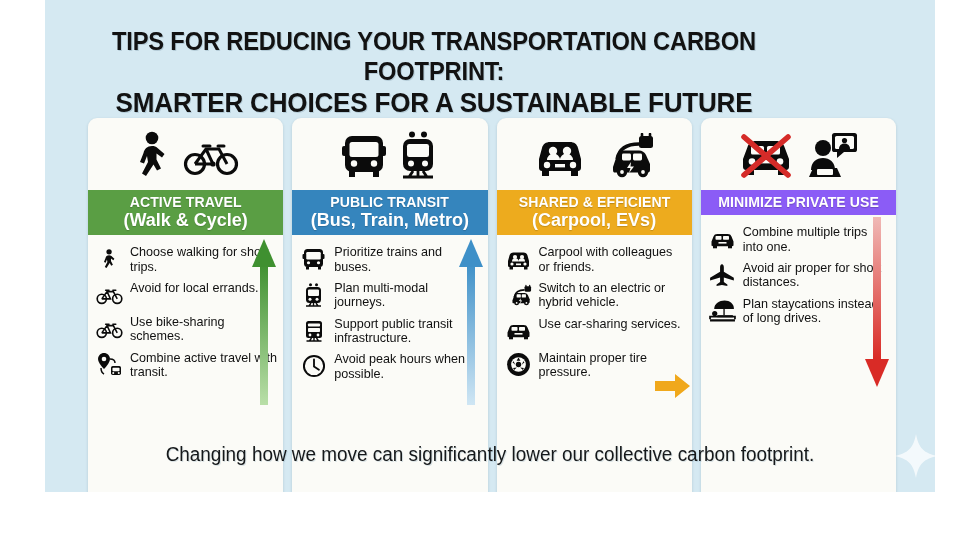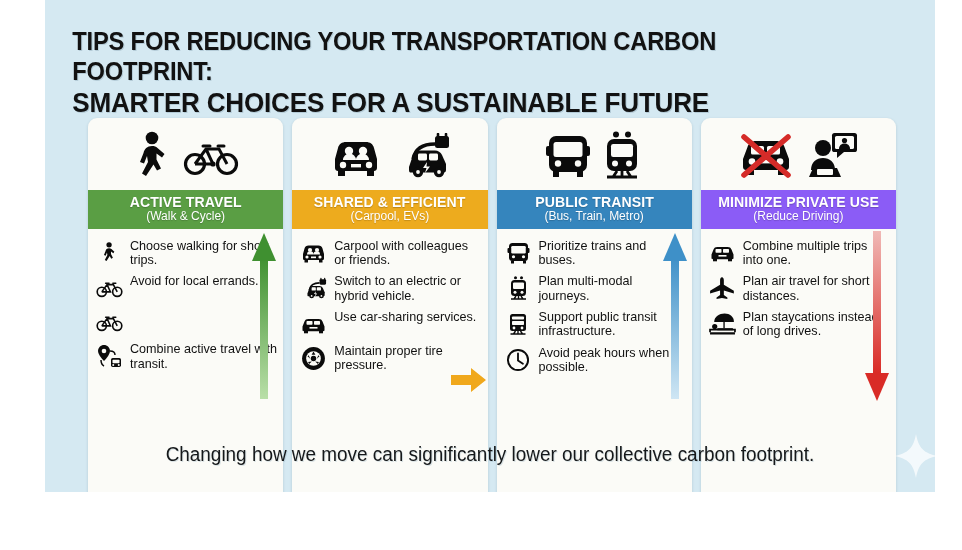--- a/index.html
+++ b/index.html
@@ -22,20 +22,21 @@
   .sparkle {
     position: absolute;
     pointer-events: none;
   }
   .sparkle svg { display: block; }
 
   
   #title {
     position: absolute;
     left: 0; top: 26px; width: 778px;
+    text-align: center;
     color: #121212;
     font-weight: bold;
     font-stretch: condensed;
     letter-spacing: -0.2px;
     line-height: 1.18;
     text-shadow: 1px 1px 0 rgba(120,150,165,.35);
   }
   #title .l1 { display: block; font-size: 25.5px; transform: scaleX(.93); }
   #title .l2 { display: block; font-size: 28px; transform: scaleX(.93); }
 
@@ -79,22 +80,22 @@
   .card-band .band-title {
     display: block;
     font-size: 14.5px;
     font-weight: bold;
     letter-spacing: .1px;
     transform: scaleX(.97);
     text-shadow: 0 1px 1px rgba(0,0,0,.22);
   }
   .card-band .band-sub {
     display: block;
-    font-size: 12px;
-    font-weight: normal;
+    font-size: 18px;
+    font-weight: bold;
     text-shadow: 0 1px 1px rgba(0,0,0,.18);
   }
 
   
   .tips {
     flex: 1;
     padding: 10px 6px 6px 8px;
     position: relative;
   }
   .tip {
@@ -223,36 +224,138 @@
 
         <div class="tip">
           <span class="tip-ico">
             <svg width="27" height="20" viewBox="0 0 56 40">
               <circle cx="12" cy="28" r="9.5" fill="none" stroke="#0b0b0b" stroke-width="3.4"></circle>
               <circle cx="44" cy="28" r="9.5" fill="none" stroke="#0b0b0b" stroke-width="3.4"></circle>
               <path d="M12 28 L23 13 L36 13 L44 28 M23 13 L30 28 L12 28" fill="none" stroke="#0b0b0b" stroke-width="3.2"></path>
               <path d="M20 10 L27 10 M35 10 L41 10" stroke="#0b0b0b" stroke-width="3.2" stroke-linecap="round"></path>
             </svg>
           </span>
+          <span class="tip-txt"><b>Use</b><span> bike-sharing schemes.</span></span>
         </div>
 
         <div class="tip">
           <span class="tip-ico">
             <svg width="26" height="25" viewBox="0 0 52 50">
               <path d="M14 2 C7.4 2 2 7.4 2 14 C2 22 14 34 14 34 C14 34 26 22 26 14 C26 7.4 20.6 2 14 2 Z" fill="#0b0b0b"></path>
               <circle cx="14" cy="14" r="4.6" fill="#fbfbf7"></circle>
               <path d="M26 14 C34 14 36 18 36 22" fill="none" stroke="#0b0b0b" stroke-width="3"></path>
               <path d="M8 32 C8 38 10 42 14 44" fill="none" stroke="#0b0b0b" stroke-width="3"></path>
               <rect x="28" y="28" width="20" height="18" rx="3.4" fill="#0b0b0b"></rect>
               <rect x="31" y="31.5" width="14" height="7" rx="1.4" fill="#fbfbf7"></rect>
               <circle cx="32.5" cy="42" r="2" fill="#fbfbf7"></circle>
               <circle cx="43.5" cy="42" r="2" fill="#fbfbf7"></circle>
             </svg>
           </span>
           <span class="tip-txt"><b>Combine</b><span> active travel with transit.</span></span>
+        </div>
+      </div>
+    </div>
+
+    <div class="card">
+      <div class="card-icons">
+        <span>
+          <svg width="46" height="48" viewBox="0 0 46 48">
+            <rect x="4" y="4" width="38" height="36" rx="7" fill="#0b0b0b"></rect>
+            <rect x="8.5" y="10" width="29" height="15" rx="2.5" fill="#fbfbf7"></rect>
+            <circle cx="13" cy="31.5" r="3.2" fill="#fbfbf7"></circle>
+            <circle cx="33" cy="31.5" r="3.2" fill="#fbfbf7"></circle>
+            <rect x="1" y="14" width="4.5" height="10" rx="2" fill="#0b0b0b"></rect>
+            <rect x="40.5" y="14" width="4.5" height="10" rx="2" fill="#0b0b0b"></rect>
+            <rect x="8" y="39" width="6" height="6" fill="#0b0b0b"></rect>
+            <rect x="32" y="39" width="6" height="6" fill="#0b0b0b"></rect>
+          </svg>
+        </span>
+        <span>
+          <svg width="42" height="50" viewBox="0 0 42 50">
+            <circle cx="15" cy="3.5" r="3" fill="#0b0b0b"></circle>
+            <circle cx="27" cy="3.5" r="3" fill="#0b0b0b"></circle>
+            <rect x="6" y="8" width="30" height="32" rx="7" fill="#0b0b0b"></rect>
+            <rect x="10" y="13" width="22" height="13" rx="2.2" fill="#fbfbf7"></rect>
+            <circle cx="14" cy="32.5" r="3" fill="#fbfbf7"></circle>
+            <circle cx="28" cy="32.5" r="3" fill="#fbfbf7"></circle>
+            <path d="M21 40 L21 46 M6 46 L36 46 M12 46 L16 40 M30 46 L26 40" stroke="#0b0b0b" stroke-width="2.8" fill="none"></path>
+          </svg>
+        </span>
+      </div>
+      <div class="card-band" style="background:#3585bd">
+        <span class="band-title">PUBLIC TRANSIT</span>
+        <span class="band-sub">(Bus, Train, Metro)</span>
+      </div>
+      <div class="tips">
+        <div class="card-arrow" style="right:4px; top:4px;">
+          <svg width="26" height="166" viewBox="0 0 26 166">
+            <defs>
+                <linearGradient id="gBlu" x1="0" y1="1" x2="0" y2="0">
+              <stop offset="0" stop-color="#cfe6f4"></stop>
+                  <stop offset="1" stop-color="#3e90c8"></stop>
+            </linearGradient>
+              </defs>
+            <rect x="9" y="24" width="8" height="142" fill="url(#gBlu)"></rect>
+            <path d="M13 0 L25 28 L1 28 Z" fill="#3e90c8"></path>
+          </svg>
+        </div>
+
+        <div class="tip">
+          <span class="tip-ico">
+            <svg width="23" height="24" viewBox="0 0 46 48">
+              <rect x="4" y="4" width="38" height="36" rx="7" fill="#0b0b0b"></rect>
+              <rect x="8.5" y="10" width="29" height="15" rx="2.5" fill="#fbfbf7"></rect>
+              <circle cx="13" cy="31.5" r="3.2" fill="#fbfbf7"></circle>
+              <circle cx="33" cy="31.5" r="3.2" fill="#fbfbf7"></circle>
+              <rect x="1" y="14" width="4.5" height="10" rx="2" fill="#0b0b0b"></rect>
+              <rect x="40.5" y="14" width="4.5" height="10" rx="2" fill="#0b0b0b"></rect>
+              <rect x="8" y="39" width="6" height="6" fill="#0b0b0b"></rect>
+              <rect x="32" y="39" width="6" height="6" fill="#0b0b0b"></rect>
+            </svg>
+          </span>
+          <span class="tip-txt"><b>Prioritize</b><span> trains and buses.</span></span>
+        </div>
+
+        <div class="tip">
+          <span class="tip-ico">
+            <svg width="21" height="25" viewBox="0 0 42 50">
+              <circle cx="15" cy="3.5" r="3" fill="#0b0b0b"></circle>
+              <circle cx="27" cy="3.5" r="3" fill="#0b0b0b"></circle>
+              <rect x="6" y="8" width="30" height="32" rx="7" fill="#0b0b0b"></rect>
+              <rect x="10" y="13" width="22" height="13" rx="2.2" fill="#fbfbf7"></rect>
+              <circle cx="14" cy="32.5" r="3" fill="#fbfbf7"></circle>
+              <circle cx="28" cy="32.5" r="3" fill="#fbfbf7"></circle>
+              <path d="M21 40 L21 46 M6 46 L36 46 M12 46 L16 40 M30 46 L26 40" stroke="#0b0b0b" stroke-width="2.8" fill="none"></path>
+            </svg>
+          </span>
+          <span class="tip-txt"><b>Plan</b><span> multi-modal journeys.</span></span>
+        </div>
+
+        <div class="tip">
+          <span class="tip-ico">
+            <svg width="22" height="24" viewBox="0 0 44 48">
+              <rect x="6" y="4" width="32" height="34" rx="5" fill="#0b0b0b"></rect>
+              <rect x="10" y="9" width="24" height="6" rx="1.6" fill="#fbfbf7"></rect>
+              <rect x="10" y="18" width="24" height="8" rx="1.6" fill="#fbfbf7"></rect>
+              <circle cx="14" cy="32" r="2.8" fill="#fbfbf7"></circle>
+              <circle cx="30" cy="32" r="2.8" fill="#fbfbf7"></circle>
+              <path d="M22 38 L22 44 M7 44 L37 44 M13 44 L17 38 M31 44 L27 38" stroke="#0b0b0b" stroke-width="2.8" fill="none"></path>
+            </svg>
+          </span>
+          <span class="tip-txt"><b>Support</b><span> public transit infrastructure.</span></span>
+        </div>
+
+        <div class="tip">
+          <span class="tip-ico">
+            <svg width="24" height="24" viewBox="0 0 44 44">
+              <circle cx="22" cy="22" r="18.5" fill="none" stroke="#0b0b0b" stroke-width="3.6"></circle>
+              <path d="M22 10 L22 23 L31 29" fill="none" stroke="#0b0b0b" stroke-width="3.4" stroke-linecap="round"></path>
+            </svg>
+          </span>
+          <span class="tip-txt"><b>Avoid</b><span> peak hours when possible.</span></span>
         </div>
       </div>
     </div>
 
     <div class="card">
       <div class="card-icons">
         <span>
           <svg width="54" height="42" viewBox="0 0 54 42">
             <path d="M6 24 L9 13 C10 9 13 7 17 7 L37 7 C41 7 44 9 45 13 L48 24 L48 33 C48 35 46.5 36 45 36 L9 36 C7.5 36 6 35 6 33 Z" fill="#0b0b0b"></path>
             <circle cx="20" cy="16" r="4.2" fill="#fbfbf7"></circle>
@@ -352,121 +455,20 @@
             </svg>
           </span>
           <span class="tip-txt"><b></b><span>Maintain proper tire pressure.</span></span>
         </div>
       </div>
     </div>
 
     <div class="card">
       <div class="card-icons">
         <span>
-          <svg width="46" height="48" viewBox="0 0 46 48">
-            <rect x="4" y="4" width="38" height="36" rx="7" fill="#0b0b0b"></rect>
-            <rect x="8.5" y="10" width="29" height="15" rx="2.5" fill="#fbfbf7"></rect>
-            <circle cx="13" cy="31.5" r="3.2" fill="#fbfbf7"></circle>
-            <circle cx="33" cy="31.5" r="3.2" fill="#fbfbf7"></circle>
-            <rect x="1" y="14" width="4.5" height="10" rx="2" fill="#0b0b0b"></rect>
-            <rect x="40.5" y="14" width="4.5" height="10" rx="2" fill="#0b0b0b"></rect>
-            <rect x="8" y="39" width="6" height="6" fill="#0b0b0b"></rect>
-            <rect x="32" y="39" width="6" height="6" fill="#0b0b0b"></rect>
-          </svg>
-        </span>
-        <span>
-          <svg width="42" height="50" viewBox="0 0 42 50">
-            <circle cx="15" cy="3.5" r="3" fill="#0b0b0b"></circle>
-            <circle cx="27" cy="3.5" r="3" fill="#0b0b0b"></circle>
-            <rect x="6" y="8" width="30" height="32" rx="7" fill="#0b0b0b"></rect>
-            <rect x="10" y="13" width="22" height="13" rx="2.2" fill="#fbfbf7"></rect>
-            <circle cx="14" cy="32.5" r="3" fill="#fbfbf7"></circle>
-            <circle cx="28" cy="32.5" r="3" fill="#fbfbf7"></circle>
-            <path d="M21 40 L21 46 M6 46 L36 46 M12 46 L16 40 M30 46 L26 40" stroke="#0b0b0b" stroke-width="2.8" fill="none"></path>
-          </svg>
-        </span>
-      </div>
-      <div class="card-band" style="background:#3585bd">
-        <span class="band-title">PUBLIC TRANSIT</span>
-        <span class="band-sub">(Bus, Train, Metro)</span>
-      </div>
-      <div class="tips">
-        <div class="card-arrow" style="right:4px; top:4px;">
-          <svg width="26" height="166" viewBox="0 0 26 166">
-            <defs>
-                <linearGradient id="gBlu" x1="0" y1="1" x2="0" y2="0">
-              <stop offset="0" stop-color="#cfe6f4"></stop>
-                  <stop offset="1" stop-color="#3e90c8"></stop>
-            </linearGradient>
-              </defs>
-            <rect x="9" y="24" width="8" height="142" fill="url(#gBlu)"></rect>
-            <path d="M13 0 L25 28 L1 28 Z" fill="#3e90c8"></path>
-          </svg>
-        </div>
-
-        <div class="tip">
-          <span class="tip-ico">
-            <svg width="23" height="24" viewBox="0 0 46 48">
-              <rect x="4" y="4" width="38" height="36" rx="7" fill="#0b0b0b"></rect>
-              <rect x="8.5" y="10" width="29" height="15" rx="2.5" fill="#fbfbf7"></rect>
-              <circle cx="13" cy="31.5" r="3.2" fill="#fbfbf7"></circle>
-              <circle cx="33" cy="31.5" r="3.2" fill="#fbfbf7"></circle>
-              <rect x="1" y="14" width="4.5" height="10" rx="2" fill="#0b0b0b"></rect>
-              <rect x="40.5" y="14" width="4.5" height="10" rx="2" fill="#0b0b0b"></rect>
-              <rect x="8" y="39" width="6" height="6" fill="#0b0b0b"></rect>
-              <rect x="32" y="39" width="6" height="6" fill="#0b0b0b"></rect>
-            </svg>
-          </span>
-          <span class="tip-txt"><b>Prioritize</b><span> trains and buses.</span></span>
-        </div>
-
-        <div class="tip">
-          <span class="tip-ico">
-            <svg width="21" height="25" viewBox="0 0 42 50">
-              <circle cx="15" cy="3.5" r="3" fill="#0b0b0b"></circle>
-              <circle cx="27" cy="3.5" r="3" fill="#0b0b0b"></circle>
-              <rect x="6" y="8" width="30" height="32" rx="7" fill="#0b0b0b"></rect>
-              <rect x="10" y="13" width="22" height="13" rx="2.2" fill="#fbfbf7"></rect>
-              <circle cx="14" cy="32.5" r="3" fill="#fbfbf7"></circle>
-              <circle cx="28" cy="32.5" r="3" fill="#fbfbf7"></circle>
-              <path d="M21 40 L21 46 M6 46 L36 46 M12 46 L16 40 M30 46 L26 40" stroke="#0b0b0b" stroke-width="2.8" fill="none"></path>
-            </svg>
-          </span>
-          <span class="tip-txt"><b>Plan</b><span> multi-modal journeys.</span></span>
-        </div>
-
-        <div class="tip">
-          <span class="tip-ico">
-            <svg width="22" height="24" viewBox="0 0 44 48">
-              <rect x="6" y="4" width="32" height="34" rx="5" fill="#0b0b0b"></rect>
-              <rect x="10" y="9" width="24" height="6" rx="1.6" fill="#fbfbf7"></rect>
-              <rect x="10" y="18" width="24" height="8" rx="1.6" fill="#fbfbf7"></rect>
-              <circle cx="14" cy="32" r="2.8" fill="#fbfbf7"></circle>
-              <circle cx="30" cy="32" r="2.8" fill="#fbfbf7"></circle>
-              <path d="M22 38 L22 44 M7 44 L37 44 M13 44 L17 38 M31 44 L27 38" stroke="#0b0b0b" stroke-width="2.8" fill="none"></path>
-            </svg>
-          </span>
-          <span class="tip-txt"><b>Support</b><span> public transit infrastructure.</span></span>
-        </div>
-
-        <div class="tip">
-          <span class="tip-ico">
-            <svg width="24" height="24" viewBox="0 0 44 44">
-              <circle cx="22" cy="22" r="18.5" fill="none" stroke="#0b0b0b" stroke-width="3.6"></circle>
-              <path d="M22 10 L22 23 L31 29" fill="none" stroke="#0b0b0b" stroke-width="3.4" stroke-linecap="round"></path>
-            </svg>
-          </span>
-          <span class="tip-txt"><b>Avoid</b><span> peak hours when possible.</span></span>
-        </div>
-      </div>
-    </div>
-
-    <div class="card">
-      <div class="card-icons">
-        <span>
           <svg width="56" height="46" viewBox="0 0 56 46">
             <path d="M5 26 L9.5 14 C10.8 10 14 8 18 8 L38 8 C42 8 45.2 10 46.5 14 L51 26 L51 34 C51 36 49.6 37 48 37 L8 37 C6.4 37 5 36 5 34 Z" fill="#0b0b0b"></path>
             <rect x="13" y="13" width="13" height="8.5" rx="1.6" fill="#fbfbf7"></rect>
             <rect x="29" y="13" width="13" height="8.5" rx="1.6" fill="#fbfbf7"></rect>
             <circle cx="14" cy="28.5" r="3.3" fill="#fbfbf7"></circle>
             <circle cx="42" cy="28.5" r="3.3" fill="#fbfbf7"></circle>
             <rect x="21" y="27" width="14" height="3.4" fill="#fbfbf7"></rect>
             <rect x="8" y="36" width="8" height="6" fill="#0b0b0b"></rect>
             <rect x="40" y="36" width="8" height="6" fill="#0b0b0b"></rect>
             <path d="M6 4 L50 42 M50 4 L6 42" stroke="#d52b28" stroke-width="5.6" stroke-linecap="round"></path>
@@ -481,21 +483,20 @@
             <path d="M35 17 C35 13 38 11.5 40.5 11.5 C43 11.5 46 13 46 17 Z" fill="#0b0b0b"></path>
             <circle cx="19" cy="16" r="8" fill="#0b0b0b"></circle>
             <path d="M7 38 C7 30 12.5 26 19 26 C25.5 26 31 30 31 38 Z" fill="#0b0b0b"></path>
             <path d="M9 36 L33 36 L37 45 L5 45 Z" fill="#0b0b0b"></path>
             <rect x="13" y="37" width="16" height="6" rx="1" fill="#fbfbf7"></rect>
           </svg>
         </span>
       </div>
       <div class="card-band" style="background:#8b5cf6">
         <span class="band-title">MINIMIZE PRIVATE USE</span>
-        <span class="band-sub">(Reduce Driving)</span>
       </div>
       <div class="tips">
         <div class="card-arrow" style="right:6px; top:2px;">
           <svg width="26" height="170" viewBox="0 0 26 170">
             <defs>
                 <linearGradient id="gRed" x1="0" y1="0" x2="0" y2="1">
               <stop offset="0" stop-color="#f0b9b6"></stop>
                   <stop offset="1" stop-color="#d92b26"></stop>
             </linearGradient>
               </defs>
@@ -518,21 +519,21 @@
           </span>
           <span class="tip-txt"><b>Combine</b><span> multiple trips into one.</span></span>
         </div>
 
         <div class="tip">
           <span class="tip-ico">
             <svg width="27" height="24" viewBox="0 0 50 44">
               <path d="M24 2 C21.5 2 20.5 4.5 20.5 8 L20.5 16 L2 27 L2 32 L20.5 26.5 L20.5 35 L14 39.5 L14 42.5 L24 40.5 L34 42.5 L34 39.5 L27.5 35 L27.5 26.5 L46 32 L46 27 L27.5 16 L27.5 8 C27.5 4.5 26.5 2 24 2 Z" fill="#0b0b0b"></path>
             </svg>
           </span>
-          <span class="tip-txt"><b>Plan air travel</b><span> for short distances.</span></span>
+          <span class="tip-txt"><b>Avoid air proper</b><span> for short distances.</span></span>
         </div>
 
         <div class="tip">
           <span class="tip-ico">
             <svg width="27" height="24" viewBox="0 0 52 44">
               <path d="M10 18 C10 8 20 2 30 2 C40 2 48 8 48 18 Z" fill="#0b0b0b"></path>
               <path d="M29 3 L29 30" stroke="#0b0b0b" stroke-width="2.6"></path>
               <circle cx="11" cy="27" r="5" fill="#0b0b0b"></circle>
               <path d="M2 38 L50 38 L50 42 L2 42 Z" fill="#0b0b0b"></path>
               <path d="M2 31 L2 38 M2 33 L50 33 L50 38" stroke="#0b0b0b" stroke-width="3.4" fill="none"></path>

